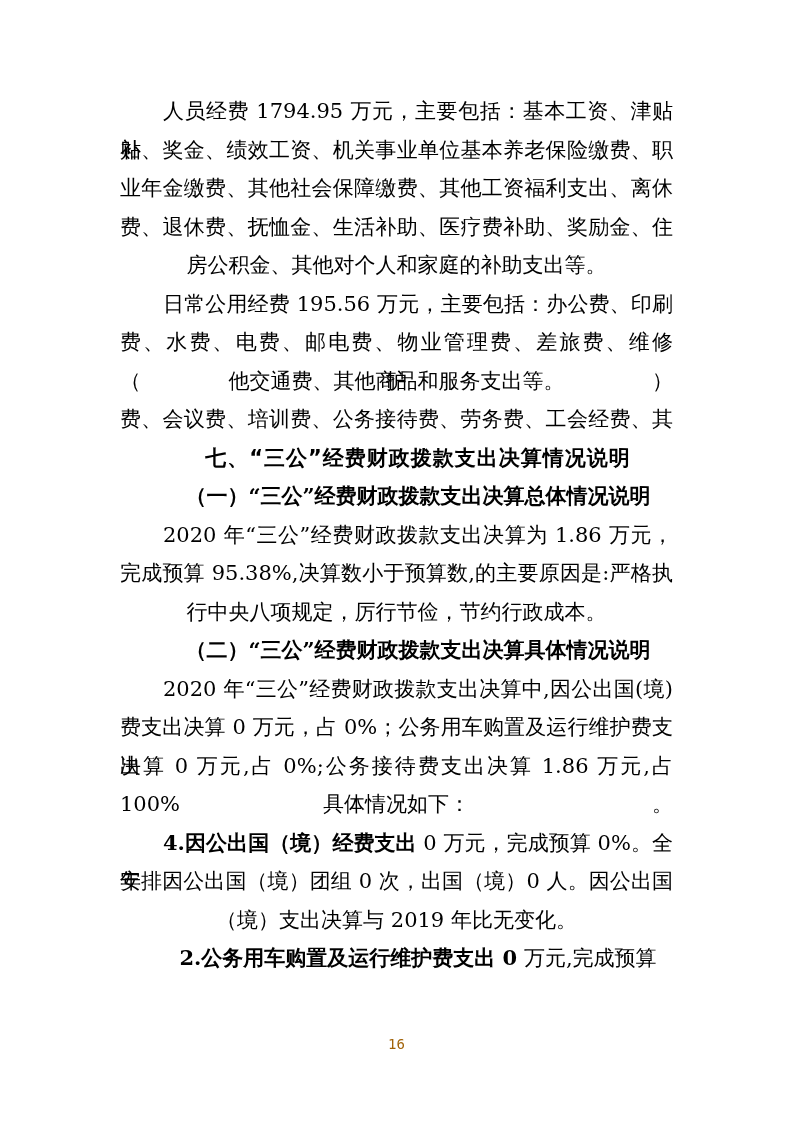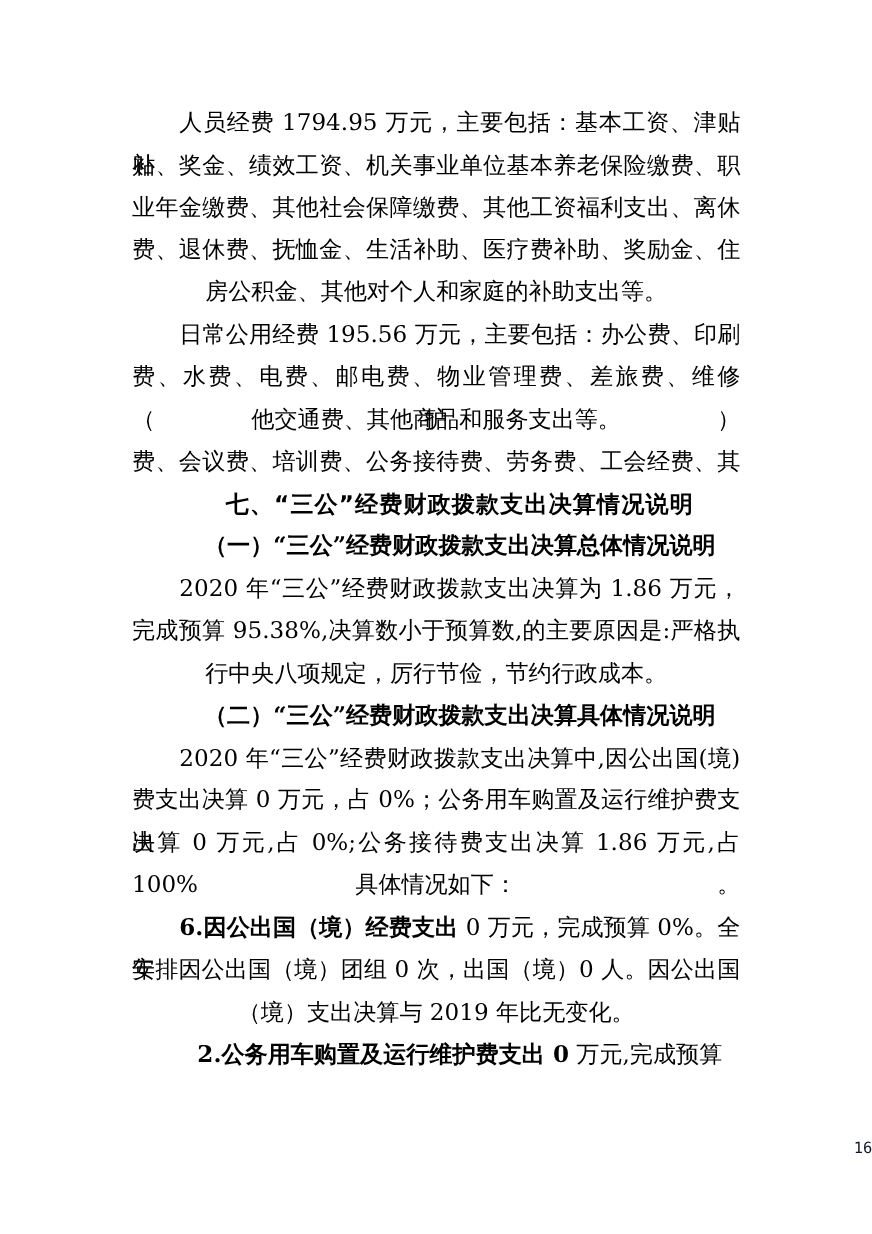--- a/index.html
+++ b/index.html
@@ -45,24 +45,24 @@
     font-weight: bold;
   }
   .b {
     font-weight: bold;
   }
   .page-number {
     position: absolute;
     left: 0;
     top: 1036px;
     width: 100%;
-    text-align: right;
+    text-align: center;
     font-family: "DejaVu Sans Mono", "Liberation Mono", monospace;
     font-size: 14px;
-    color: #0f172a;
+    color: #a16207;
   }
 </style>
 </head>
 <body>
 
 <div class="page">
   <div class="text-block">
     <div class="line indent j">人员经费 1794.95 万元，主要包括：基本工资、津贴补</div>
     <div class="line j">贴、奖金、绩效工资、机关事业单位基本养老保险缴费、职</div>
     <div class="line j">业年金缴费、其他社会保障缴费、其他工资福利支出、离休</div>
@@ -82,21 +82,21 @@
     <div class="line">行中央八项规定，厉行节俭，节约行政成本。</div>
 
     <div class="line indent sub">（二）“三公”经费财政拨款支出决算具体情况说明</div>
 
     <div class="line indent j">2020 年“三公”经费财政拨款支出决算中,因公出国(境)</div>
     <div class="line j">费支出决算 0 万元，占 0%；公务用车购置及运行维护费支出</div>
     <div class="line j">决算 0 万元,占 0%;公务接待费支出决算 1.86 万元,占 100%。</div>
     <div class="line">具体情况如下：</div>
 
     <div class="line indent j">
-      <span class="b">6.因公出国（境）经费支出</span><span> 0 万元，完成预算 0%。全年</span>
+      <span class="b">4.因公出国（境）经费支出</span><span> 0 万元，完成预算 0%。全年</span>
     </div>
     <div class="line j">安排因公出国（境）团组 0 次，出国（境）0 人。因公出国</div>
     <div class="line">（境）支出决算与 2019 年比无变化。</div>
 
     <div class="line indent">
       <span class="b">2.公务用车购置及运行维护费支出 0</span><span> 万元,完成预算</span>
     </div>
   </div>
 
   <div class="page-number">16</div>

